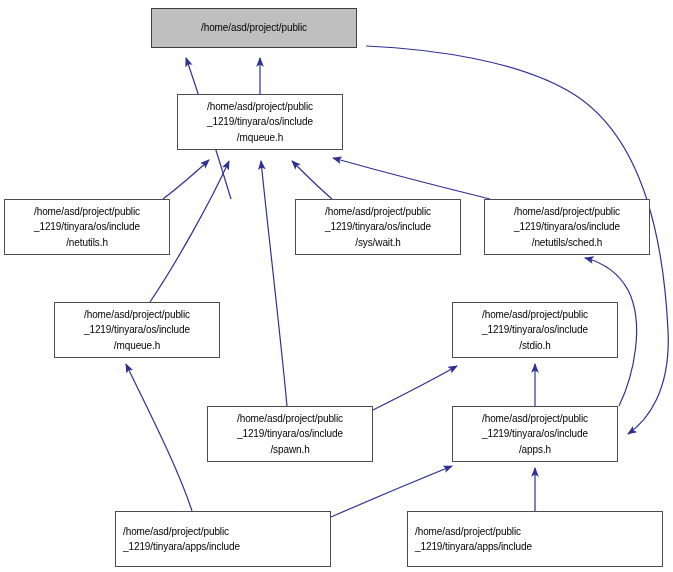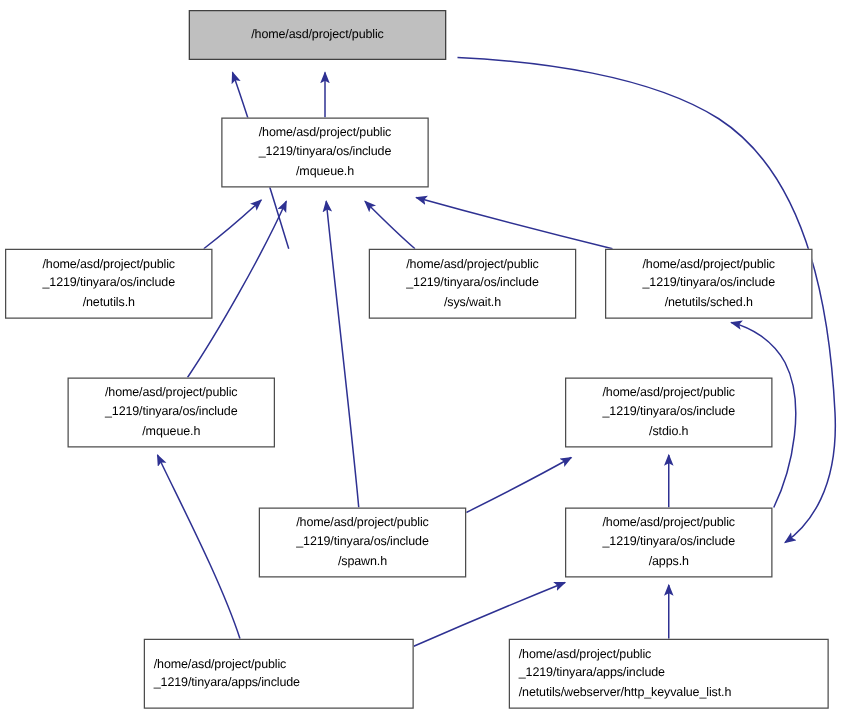--- a/index.html
+++ b/index.html
@@ -82,15 +82,15 @@
       <div class="node-box root" style="left: 151px; top: 8px; width: 206px; height: 40px;"><span class="node-line">/home/asd/project/public</span></div>
       <div class="node-box" style="left: 177px; top: 94px; width: 166px; height: 56px;"><span class="node-line">/home/asd/project/public</span><span class="node-line">_1219/tinyara/os/include</span><span class="node-line">/mqueue.h</span></div>
       <div class="node-box" style="left: 4px; top: 199px; width: 166px; height: 56px;"><span class="node-line">/home/asd/project/public</span><span class="node-line">_1219/tinyara/os/include</span><span class="node-line">/netutils.h</span></div>
       <div class="node-box" style="left: 295px; top: 199px; width: 166px; height: 56px;"><span class="node-line">/home/asd/project/public</span><span class="node-line">_1219/tinyara/os/include</span><span class="node-line">/sys/wait.h</span></div>
       <div class="node-box" style="left: 484px; top: 199px; width: 166px; height: 56px;"><span class="node-line">/home/asd/project/public</span><span class="node-line">_1219/tinyara/os/include</span><span class="node-line">/netutils/sched.h</span></div>
       <div class="node-box" style="left: 54px; top: 302px; width: 166px; height: 56px;"><span class="node-line">/home/asd/project/public</span><span class="node-line">_1219/tinyara/os/include</span><span class="node-line">/mqueue.h</span></div>
       <div class="node-box" style="left: 452px; top: 302px; width: 166px; height: 56px;"><span class="node-line">/home/asd/project/public</span><span class="node-line">_1219/tinyara/os/include</span><span class="node-line">/stdio.h</span></div>
       <div class="node-box" style="left: 207px; top: 406px; width: 166px; height: 56px;"><span class="node-line">/home/asd/project/public</span><span class="node-line">_1219/tinyara/os/include</span><span class="node-line">/spawn.h</span></div>
       <div class="node-box" style="left: 452px; top: 406px; width: 166px; height: 56px;"><span class="node-line">/home/asd/project/public</span><span class="node-line">_1219/tinyara/os/include</span><span class="node-line">/apps.h</span></div>
       <div class="node-box left-align" style="left: 115px; top: 511px; width: 216px; height: 56px;"><span class="node-line">/home/asd/project/public</span><span class="node-line">_1219/tinyara/apps/include</span></div>
-      <div class="node-box left-align" style="left: 407px; top: 511px; width: 256px; height: 56px;"><span class="node-line">/home/asd/project/public</span><span class="node-line">_1219/tinyara/apps/include</span><span class="node-line">/netutils/webserver/http_keyvalue_list.h</span></div>
+      <div class="node-box left-align" style="left: 407px; top: 511px; width: 256px; height: 56px;"><span class="node-line">/home/asd/project/public</span><span class="node-line">_1219/tinyara/apps/include</span></div>
     </div>
 </div>
 
 </body></html>

